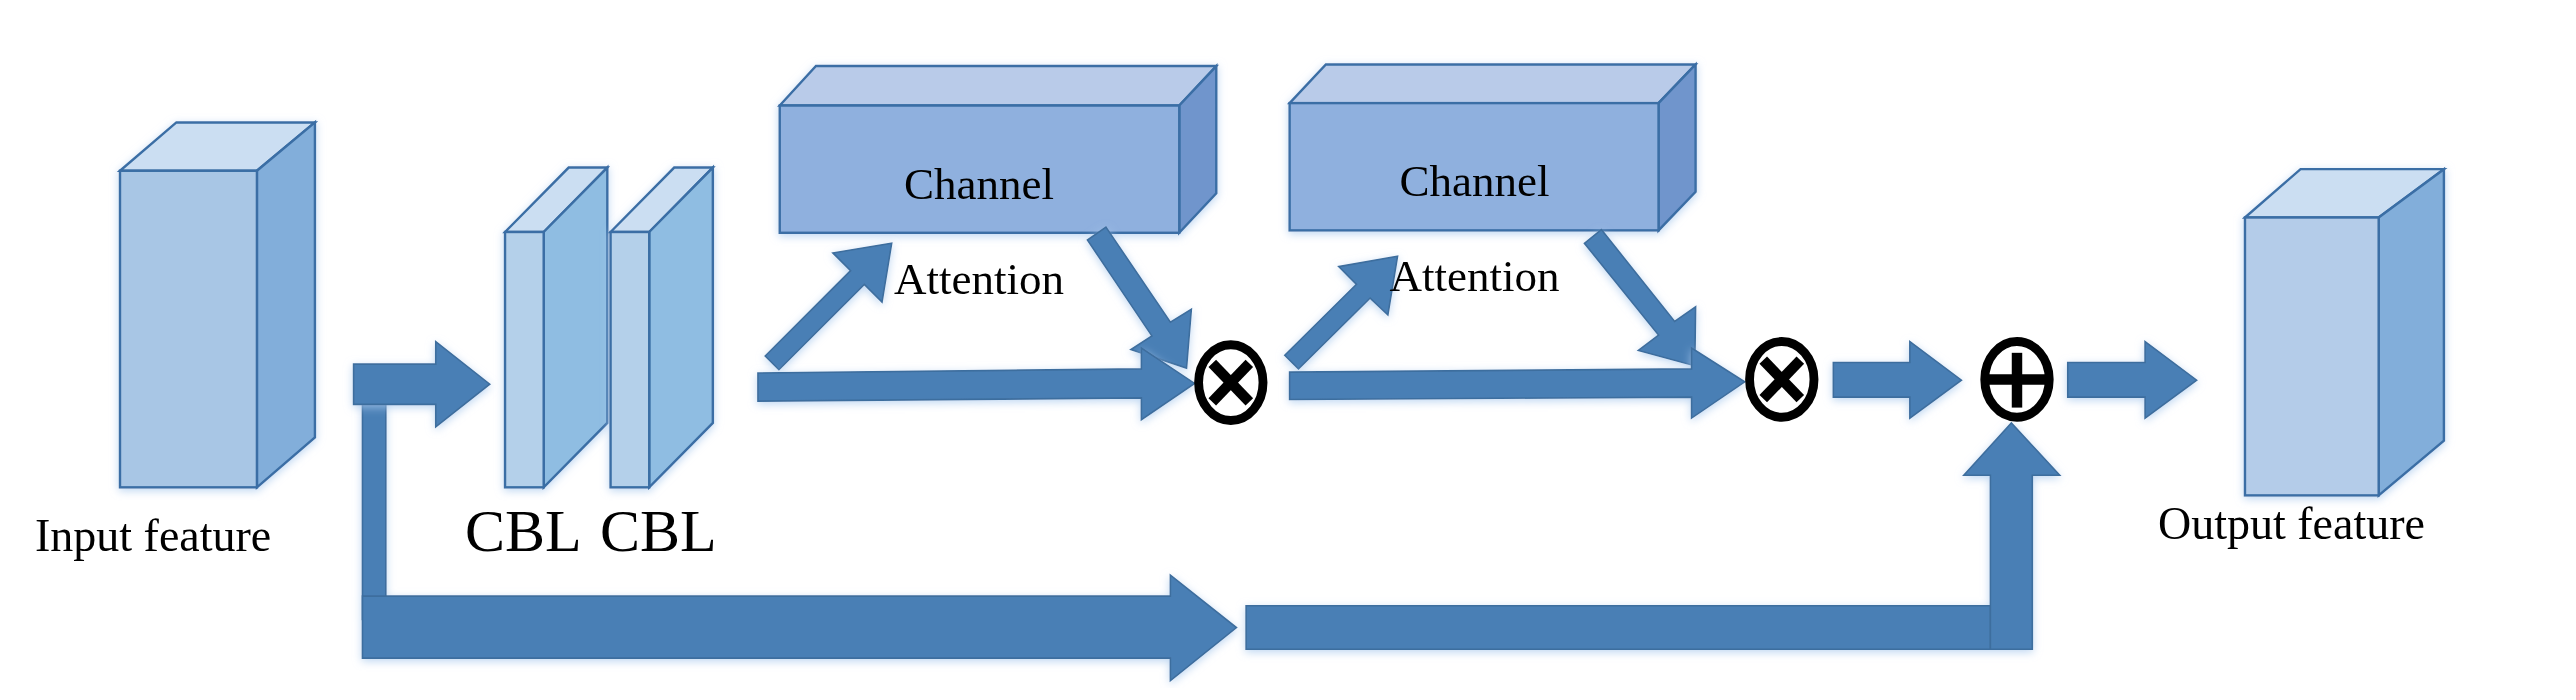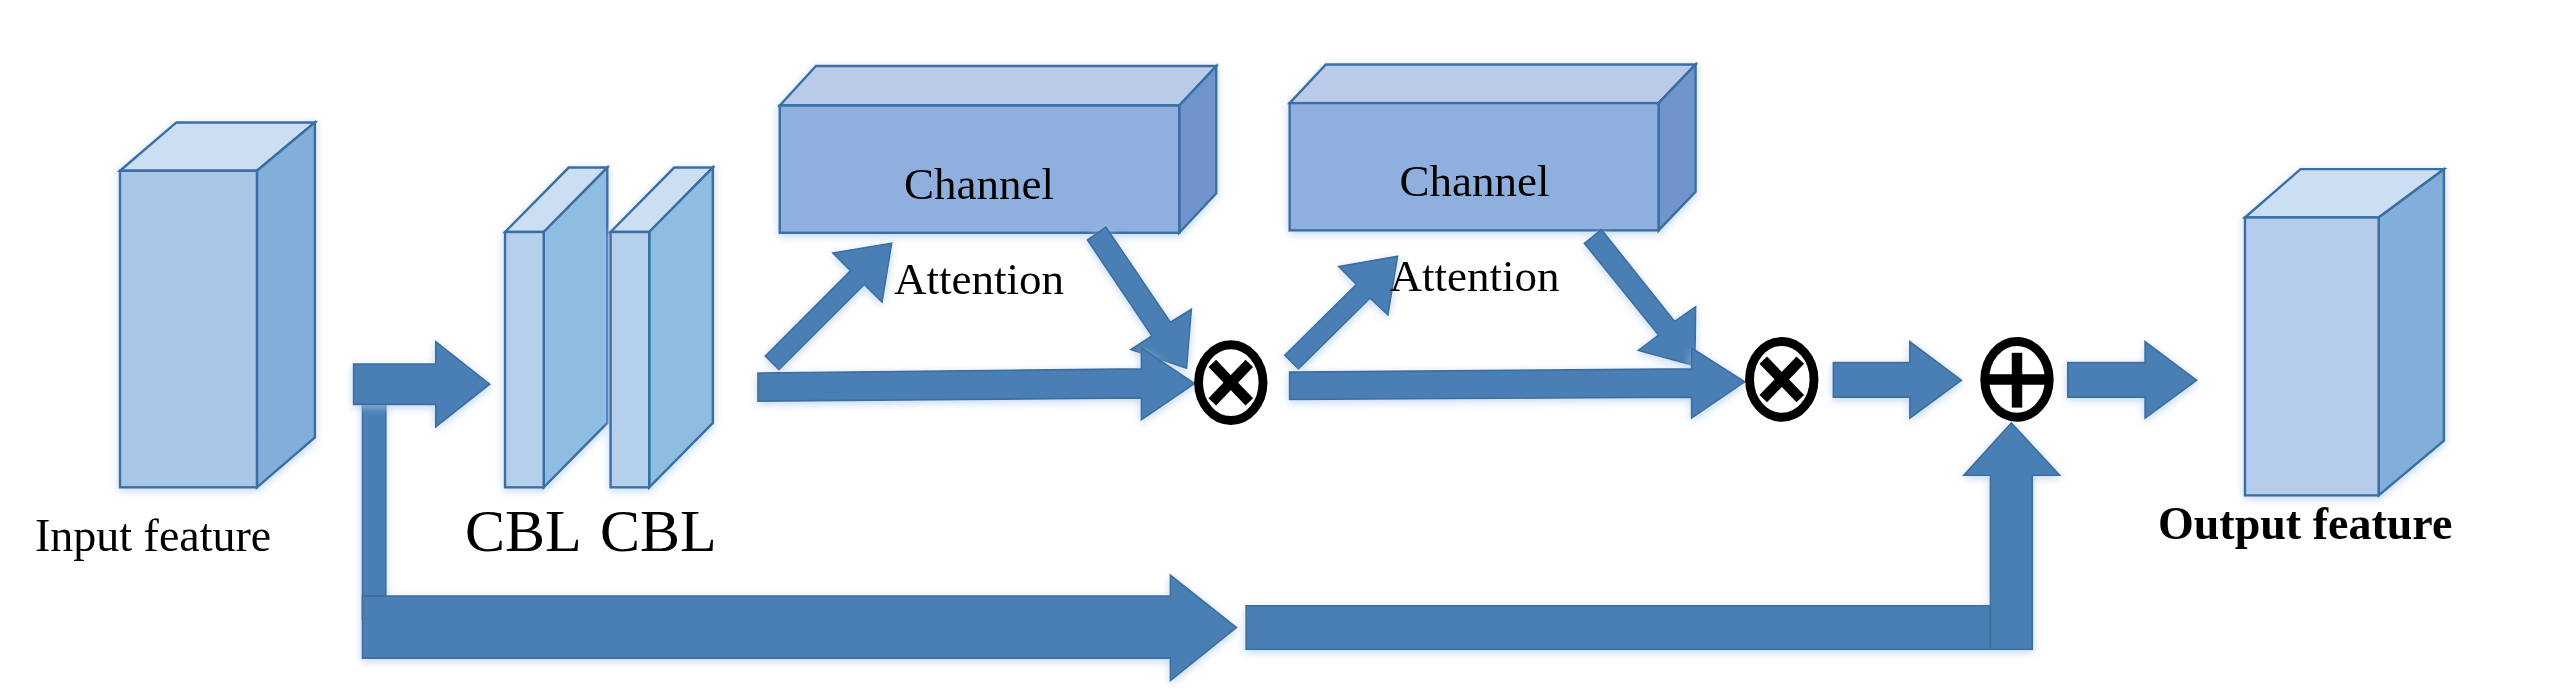--- a/index.html
+++ b/index.html
@@ -135,16 +135,16 @@
     <span>Channel</span><br>
     <span>Attention</span>
   </div>
 
   <div class="lbl lbl-feature" style="left:35px; top:501px;margin-top:12px;">Input feature</div>
 
   <div class="lbl lbl-cbl" style="left:465px; top:501px;">CBL</div>
 
   <div class="lbl lbl-cbl" style="left:600px; top:501px;">CBL</div>
 
-  <div class="lbl lbl-feature" style="left:2158px; top:501px;font-weight:bold;">Output feature</div>
+  <div class="lbl lbl-feature" style="left:2158px; top:501px;">Output feature</div>
 
 </div>
 
 
 </body></html>

